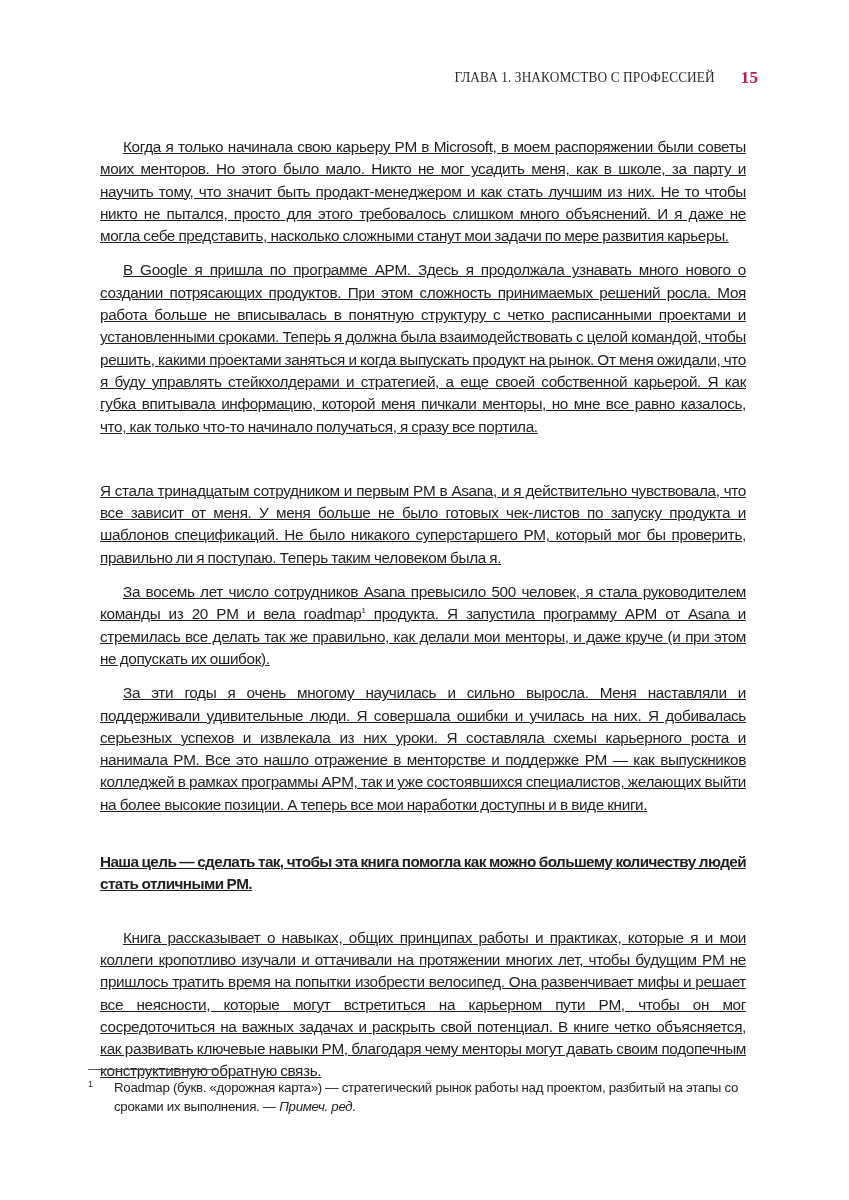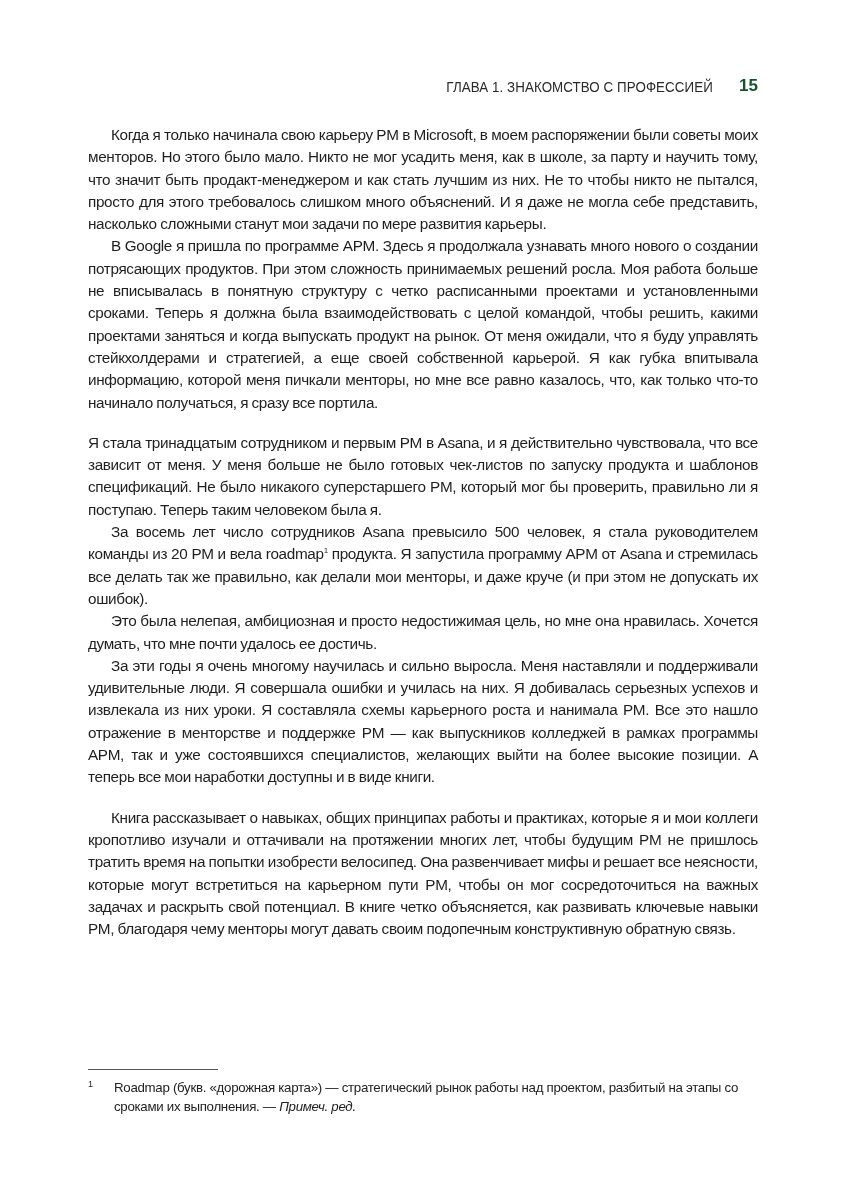--- a/index.html
+++ b/index.html
@@ -4,29 +4,29 @@
 <style>
   html, body { margin: 0; padding: 0; }
   body {
     width: 849px; height: 1200px; background: #ffffff; color: #1f1f1f;
     font-family: "Liberation Sans", sans-serif;
     position: relative; overflow: hidden;
   }
   .page { position: absolute; left: 88px; top: 0; width: 670px; }
   .running-head {
     position: absolute; top: 68px; right: 0; left: 0;
-    height: 28px; display: flex; justify-content: flex-end; align-items: flex-end;
-    font-size: 15.5px; letter-spacing: 0.1px; color: #2a2a2a;
+    height: 28px; display: flex; justify-content: flex-end; align-items: flex-start;
+    font-size: 15.5px; letter-spacing: 0.1px; color: #2a2a2a; font-family: Liberation Serif, serif;
   }
   .running-head .chapter { transform: scaleX(0.86); transform-origin: right center; margin-right: 26px; white-space: nowrap; }
-  .running-head .num { font-weight: bold; font-size: 17px; color: #14532d; }
+  .running-head .num { font-weight: bold; font-size: 17px; color: #be185d; }
   .body { position: absolute; top: 124px; left: 0; width: 670px; }
   p {
-    margin: 0; font-size: 15.3px; line-height: 22.3px; text-align: justify;
-    text-align-last: left; letter-spacing: -0.35px; word-spacing: -0.5px;
+    margin: 12px; font-size: 15.3px; line-height: 22.3px; text-align: justify;
+    text-align-last: left; letter-spacing: -0.35px; word-spacing: -0.5px; text-decoration: underline;
   }
   p.indent { text-indent: 23px; }
   p.bold { font-weight: bold; letter-spacing: -0.6px; }
   .gap { height: 11px; }
   .gap-s { height: 7px; }
   sup { font-size: 8px; vertical-align: 6px; line-height: 0; }
   .fn-rule { position: absolute; top: 1069px; left: 0; width: 130px; height: 1px; background: #555; }
   .footnote {
     position: absolute; top: 1078px; left: 0; width: 680px;
     font-size: 13.3px; line-height: 19px; letter-spacing: -0.3px; color: #222;
@@ -44,23 +44,23 @@
     <span class="num">15</span>
   </div>
 
   <div class="body">
     <p class="indent">Когда я только начинала свою карьеру PM в Microsoft, в моем распоряжении были советы моих менторов. Но этого было мало. Никто не мог усадить меня, как в школе, за парту и научить тому, что значит быть продакт-менеджером и как стать лучшим из них. Не то чтобы никто не пытался, просто для этого требовалось слишком много объяснений. И я даже не могла себе представить, насколько сложными станут мои задачи по мере развития карьеры.</p>
     <p class="indent">В Google я пришла по программе APM. Здесь я продолжала узнавать много нового о создании потрясающих продуктов. При этом сложность принимаемых решений росла. Моя работа больше не вписывалась в понятную структуру с четко расписанными проектами и установленными сроками. Теперь я должна была взаимодействовать с целой командой, чтобы решить, какими проектами заняться и когда выпускать продукт на рынок. От меня ожидали, что я буду управлять стейкхолдерами и стратегией, а еще своей собственной карьерой. Я как губка впитывала информацию, которой меня пичкали менторы, но мне все равно казалось, что, как только что-то начинало получаться, я сразу все портила.</p>
     <div class="gap"></div>
     <div class="gap-s"></div>
     <p>Я стала тринадцатым сотрудником и первым PM в Asana, и я действительно чувствовала, что все зависит от меня. У меня больше не было готовых чек-листов по запуску продукта и шаблонов спецификаций. Не было никакого суперстаршего PM, который мог бы проверить, правильно ли я поступаю. Теперь таким человеком была я.</p>
     <p class="indent"><span>За восемь лет число сотрудников Asana превысило 500 человек, я стала руководителем команды из 20 PM и вела roadmap</span><sup>1</sup><span> продукта. Я запустила программу APM от Asana и стремилась все делать так же правильно, как делали мои менторы, и даже круче (и при этом не допускать их ошибок).</span></p>
-    <p class="indent">Это была нелепая, амбициозная и просто недостижимая цель, но мне она нравилась. Хочется думать, что мне почти удалось ее достичь.</p>
     <p class="indent">За эти годы я очень многому научилась и сильно выросла. Меня наставляли и поддерживали удивительные люди. Я совершала ошибки и училась на них. Я добивалась серьезных успехов и извлекала из них уроки. Я составляла схемы карьерного роста и нанимала PM. Все это нашло отражение в менторстве и поддержке PM — как выпускников колледжей в рамках программы APM, так и уже состоявшихся специалистов, желающих выйти на более высокие позиции. А теперь все мои наработки доступны и в виде книги.</p>
     <div class="gap"></div>
+    <p class="bold">Наша цель — сделать так, чтобы эта книга помогла как можно большему количеству людей стать отличными PM.</p>
     <div class="gap-s"></div>
     <p class="indent">Книга рассказывает о навыках, общих принципах работы и практиках, которые я и мои коллеги кропотливо изучали и оттачивали на протяжении многих лет, чтобы будущим PM не пришлось тратить время на попытки изобрести велосипед. Она развенчивает мифы и решает все неясности, которые могут встретиться на карьерном пути PM, чтобы он мог сосредоточиться на важных задачах и раскрыть свой потенциал. В книге четко объясняется, как развивать ключевые навыки PM, благодаря чему менторы могут давать своим подопечным конструктивную обратную связь.</p>
   </div>
 
   <div class="fn-rule"></div>
   <div class="footnote">
     <span class="mark">1</span>
     <span class="text"><span>Roadmap (букв. «дорожная карта») — стратегический рынок работы над проектом, разбитый на этапы со сроками их выполнения. — </span><em>Примеч. ред.</em></span>
   </div>
 </div>

